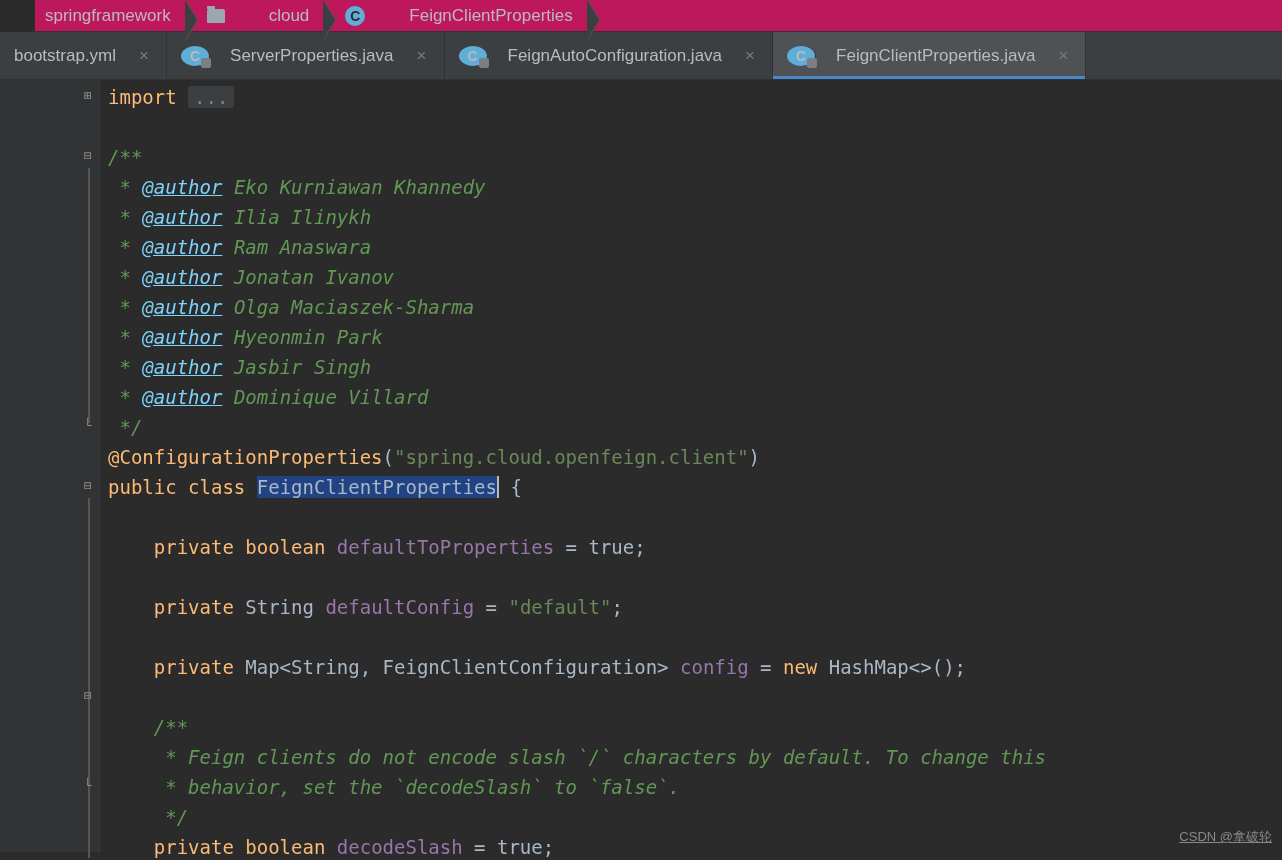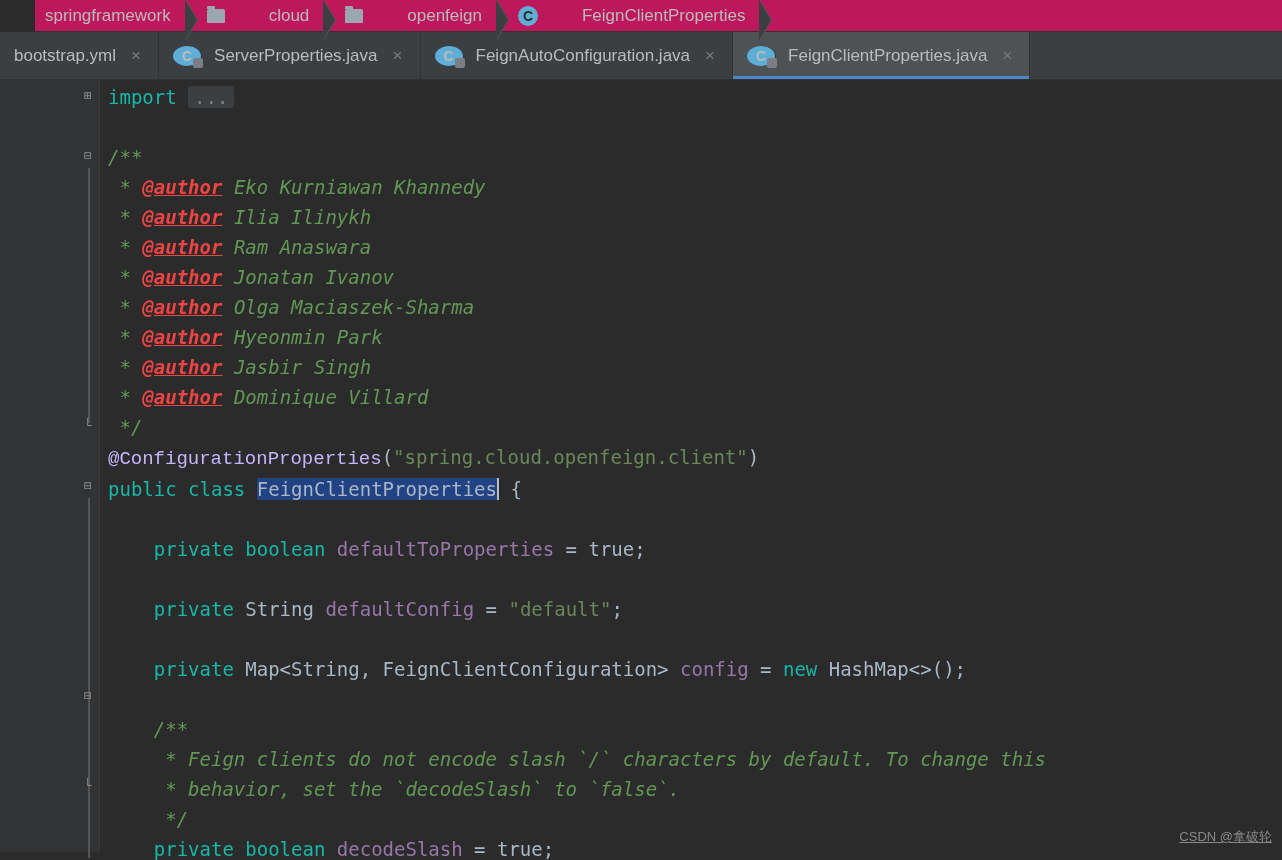--- a/index.html
+++ b/index.html
@@ -97,21 +97,21 @@
       display: flex;
       align-items: stretch;
       border-bottom: 1px solid #323232;
       font-family: -apple-system, "Segoe UI", sans-serif;
       font-size: 17px;
     }
     .tab {
       display: flex;
       align-items: center;
       padding: 0 14px;
-      gap: 12px;
+      gap: 20px;
       color: #bbbbbb;
       border-right: 1px solid #323232;
       position: relative;
     }
     .tab.active { background: #4e5254; }
     .tab.active::after {
       content: '';
       position: absolute;
       bottom: 0; left: 0; right: 0;
       height: 3px;
@@ -153,24 +153,24 @@
       width: 2px;
       background: #555;
     }
     .code {
       padding: 2px 0 0 8px;
       font-size: 19px;
       line-height: 30px;
       white-space: pre;
       font-family: Menlo, Consolas, monospace;
     }
-    .kw { color: #14b8a6; }
+    .kw { color: #fdba74; }
     .doc { color: #629755; font-style: italic; }
-    .doctag { color: #ef4444; font-style: italic; text-decoration: underline; font-weight: bold; text-align: right; }
-    .ann { color: #c4b5fd; font-family: Liberation Mono, monospace; }
+    .doctag { color: #7dd3fc; font-style: italic; text-decoration: underline; font-weight: normal; text-align: right; }
+    .ann { color: #fdba74; }
     .str { color: #6a8759; }
     .field { color: #9876aa; }
     .bracket { color: #a9b7c6; }
     .ellipsis { background: #3c3f41; padding: 0 6px; border-radius: 3px; color: #808080;}
     .hilite { background: #214283; color: #a9b7c6; }
     .cursor { border-right: 2px solid #bbbbbb; }
     .watermark {
       position: absolute;
       bottom: 6px; right: 10px;
       font-size: 13px;
@@ -182,24 +182,20 @@
 </head>
 <body>
 
 <div class="breadcrumb-bar">
   <div class="crumb">
     <span>springframework</span>
   </div>
   <div class="crumb">
     <span class="folder-icon"></span>
     <span>cloud</span>
-  </div>
-  <div class="crumb">
-    <span class="folder-icon"></span>
-    <span>openfeign</span>
   </div>
   <div class="crumb">
     <span class="class-icon">C</span>
     <span>FeignClientProperties</span>
   </div>
 </div>
 
 <div class="tab-bar">
   <div class="tab">
     <span>bootstrap.yml</span>

